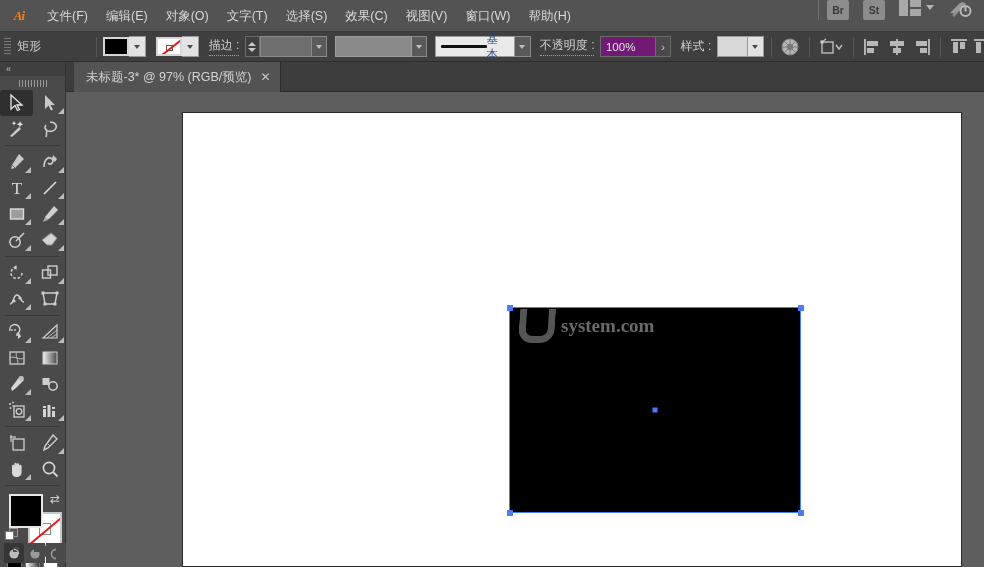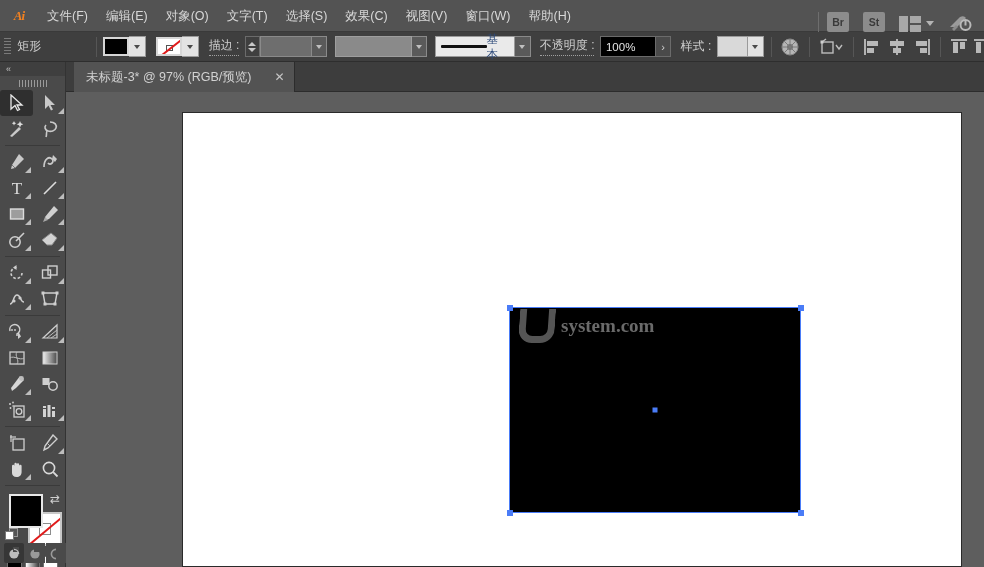--- a/index.html
+++ b/index.html
@@ -21,21 +21,21 @@
   .ai-logo {
     width: 38px; height: 32px; display: flex; align-items: center;
     justify-content: center; color: #f58220; font-size: 13px;
     font-weight: bold; font-style: italic; letter-spacing: -1px;
     font-family: "Liberation Serif", serif;
   }
   .menu-item {
     padding: 0 9px; height: 32px; line-height: 32px; color: #d8d8d8;
     font-size: 12.5px; white-space: nowrap; cursor: default;
   }
-  .menubar-right { margin-left: auto; display: flex; align-items: flex-end; height: 32px; padding-right: 8px; }
+  .menubar-right { margin-left: auto; display: flex; align-items: flex-start; height: 32px; padding-right: 8px; }
   .mb-sep { width: 1px; height: 20px; background: #6e6e6e; margin: 0 8px; }
   .app-chip {
     width: 22px; height: 20px; background: #8c8c8c; color: #3a3a3a;
     font-size: 10.5px; display: flex; align-items: center; justify-content: center;
     border-radius: 2px; margin-right: 14px; font-weight: bold;
   }
   .ws-icon { display: flex; align-items: center; gap: 5px; margin-right: 14px; cursor: default; }
   .ws-squares { display: grid; grid-template-columns: 9px 11px; grid-template-rows: 7px 7px; gap: 2px; }
   .ws-squares i { background: #a8a8a8; display: block; }
   .ws-squares i.s2 { grid-row: span 2; }
@@ -89,38 +89,38 @@
   }
   .field-drop .dc { width: 0; height: 0; border-left: 3.5px solid transparent; border-right: 3.5px solid transparent; border-top: 4px solid #c0c0c0; }
   .gray-box { height: 21px; background: #8a8a8a; border: 1px solid #9e9e9e; }
   .brush-field {
     width: 86px; height: 21px; background: #eaeaea; display: flex; align-items: center;
     justify-content: space-between; padding: 0 5px; border: 1px solid #9a9a9a;
   }
   .brush-line { width: 46px; height: 3px; background: #111; border-radius: 1px; }
   .brush-txt { color: #2d4a7a; font-size: 11.5px; }
   .opacity-field {
-    width: 60px; height: 21px; background: #000000; border: 1px solid #6b6b6b;
+    width: 60px; height: 21px; background: #701a75; border: 1px solid #6b6b6b;
     color: #e4e4e4; font-size: 11.5px; display: flex; align-items: center; padding: 0 5px;
   }
   .opacity-arrow {
     width: 17px; height: 21px; background: #4a4a4a; border: 1px solid #6b6b6b; border-left: none;
     color: #d0d0d0; font-size: 11px; display: flex; align-items: center; justify-content: center;
   }
   .style-swatch { width: 34px; height: 21px; background: #d9d9d9; border: 1px solid #9a9a9a; }
   .ob-icon { width: 26px; height: 24px; display: flex; align-items: center; justify-content: center; cursor: default; }
 
   
   .tabbar {
     position: absolute; left: 66px; top: 62px; width: 918px; height: 30px;
     background: #3d3d3d; border-bottom: 1px solid #2c2c2c;
   }
   .doc-tab {
     position: absolute; left: 8px; top: 0; height: 30px; background: #535353;
-    display: flex; align-items: center; padding: 0 9px 0 12px; gap: 23px;
+    display: flex; align-items: center; padding: 0 9px 0 12px; gap: 9px;
     border-right: 1px solid #2c2c2c; cursor: default;
   }
   .doc-tab .title { color: #d2d2d2; font-size: 12.5px; white-space: nowrap; }
   .doc-tab .close { color: #c8c8c8; font-size: 12px; line-height: 1; cursor: pointer; }
 
   
   .toolpanel {
     position: absolute; left: 0; top: 62px; width: 66px; height: 505px;
     background: #4a4a4a; border-right: 1px solid #333;
   }

